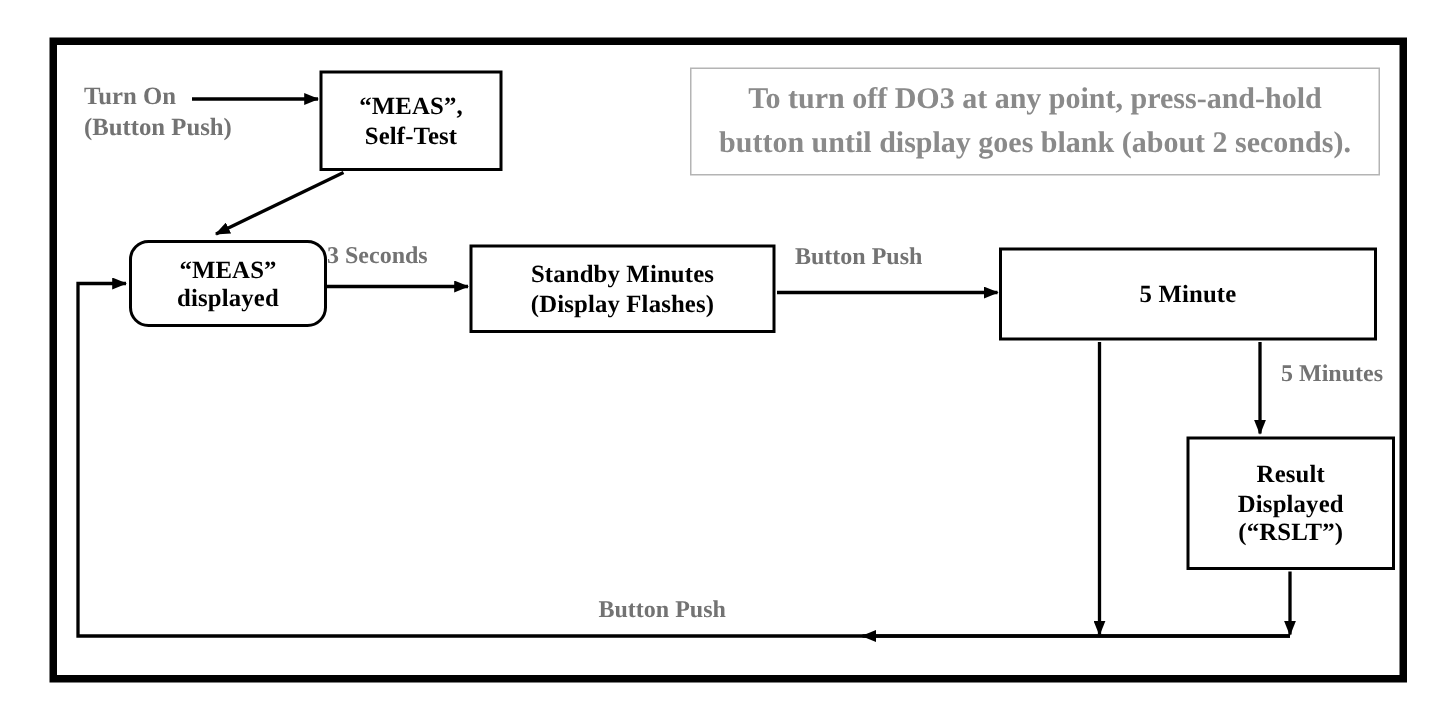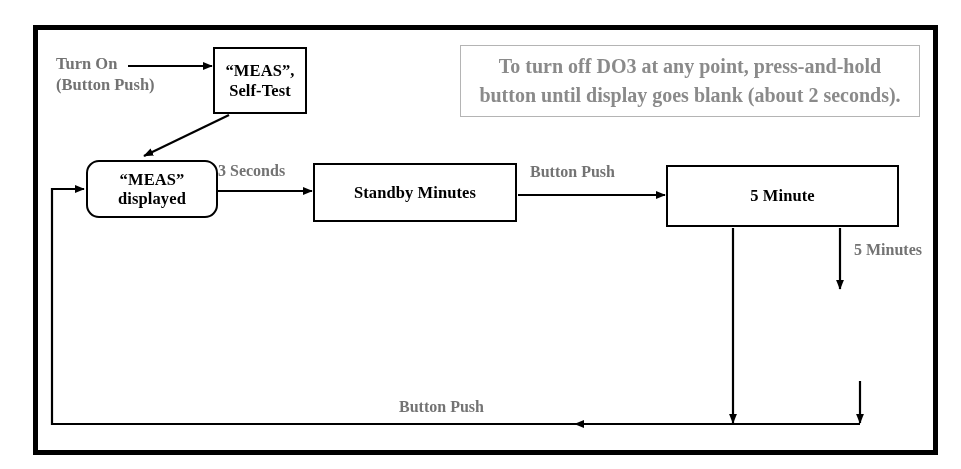--- a/index.html
+++ b/index.html
@@ -48,34 +48,34 @@
     justify-content: center;
     text-align: center;
     font-weight: bold;
     color: #000000;
     line-height: 1.18;
     letter-spacing: 0.1px;
   }
   .node .line { display: block; white-space: nowrap; }
 
   #node-self-test {
-    left: 213px; top: 47px; width: 94px; height: 67px;
+    left: 213px; top: 47px; width: 122px; height: 67px;
     font-size: 16.5px;
   }
   #node-meas-displayed {
     left: 86px; top: 160px; width: 132px; height: 58px;
     font-size: 16.5px;
     border-radius: 13px;
   }
   #node-standby {
     left: 313px; top: 163px; width: 204px; height: 59px;
     font-size: 16.5px;
   }
   #node-measure-period {
-    left: 666px; top: 165px; width: 233px; height: 62px;
+    left: 666px; top: 165px; width: 252px; height: 62px;
     font-size: 16.5px;
   }
   #node-result {
     left: 791px; top: 291px; width: 139px; height: 89px;
     font-size: 16.5px;
   }
 
   .note {
     position: absolute;
     left: 460px; top: 45px; width: 460px; height: 72px;
@@ -156,26 +156,32 @@
     <span class="line">Self-Test</span>
   </div>
 
   <div class="node" id="node-meas-displayed">
     <span class="line">“MEAS”</span>
     <span class="line">displayed</span>
   </div>
 
   <div class="node" id="node-standby">
     <span class="line">Standby Minutes</span>
+    <span class="line">(Display Flashes)</span>
   </div>
 
   <div class="node" id="node-measure-period">
     <span class="line">5 Minute</span>
   </div>
 
+  <div class="node" id="node-result">
+    <span class="line">Result</span>
+    <span class="line">Displayed</span>
+    <span class="line">(“RSLT”)</span>
+  </div>
 
   <div class="edge-label" id="label-turn-on">
     <span class="line">Turn On</span>
     <span class="line">(Button Push)</span>
   </div>
 
   <div class="edge-label" id="label-3-seconds">3 Seconds</div>
 
   <div class="edge-label" id="label-button-push-1">Button Push</div>
 

